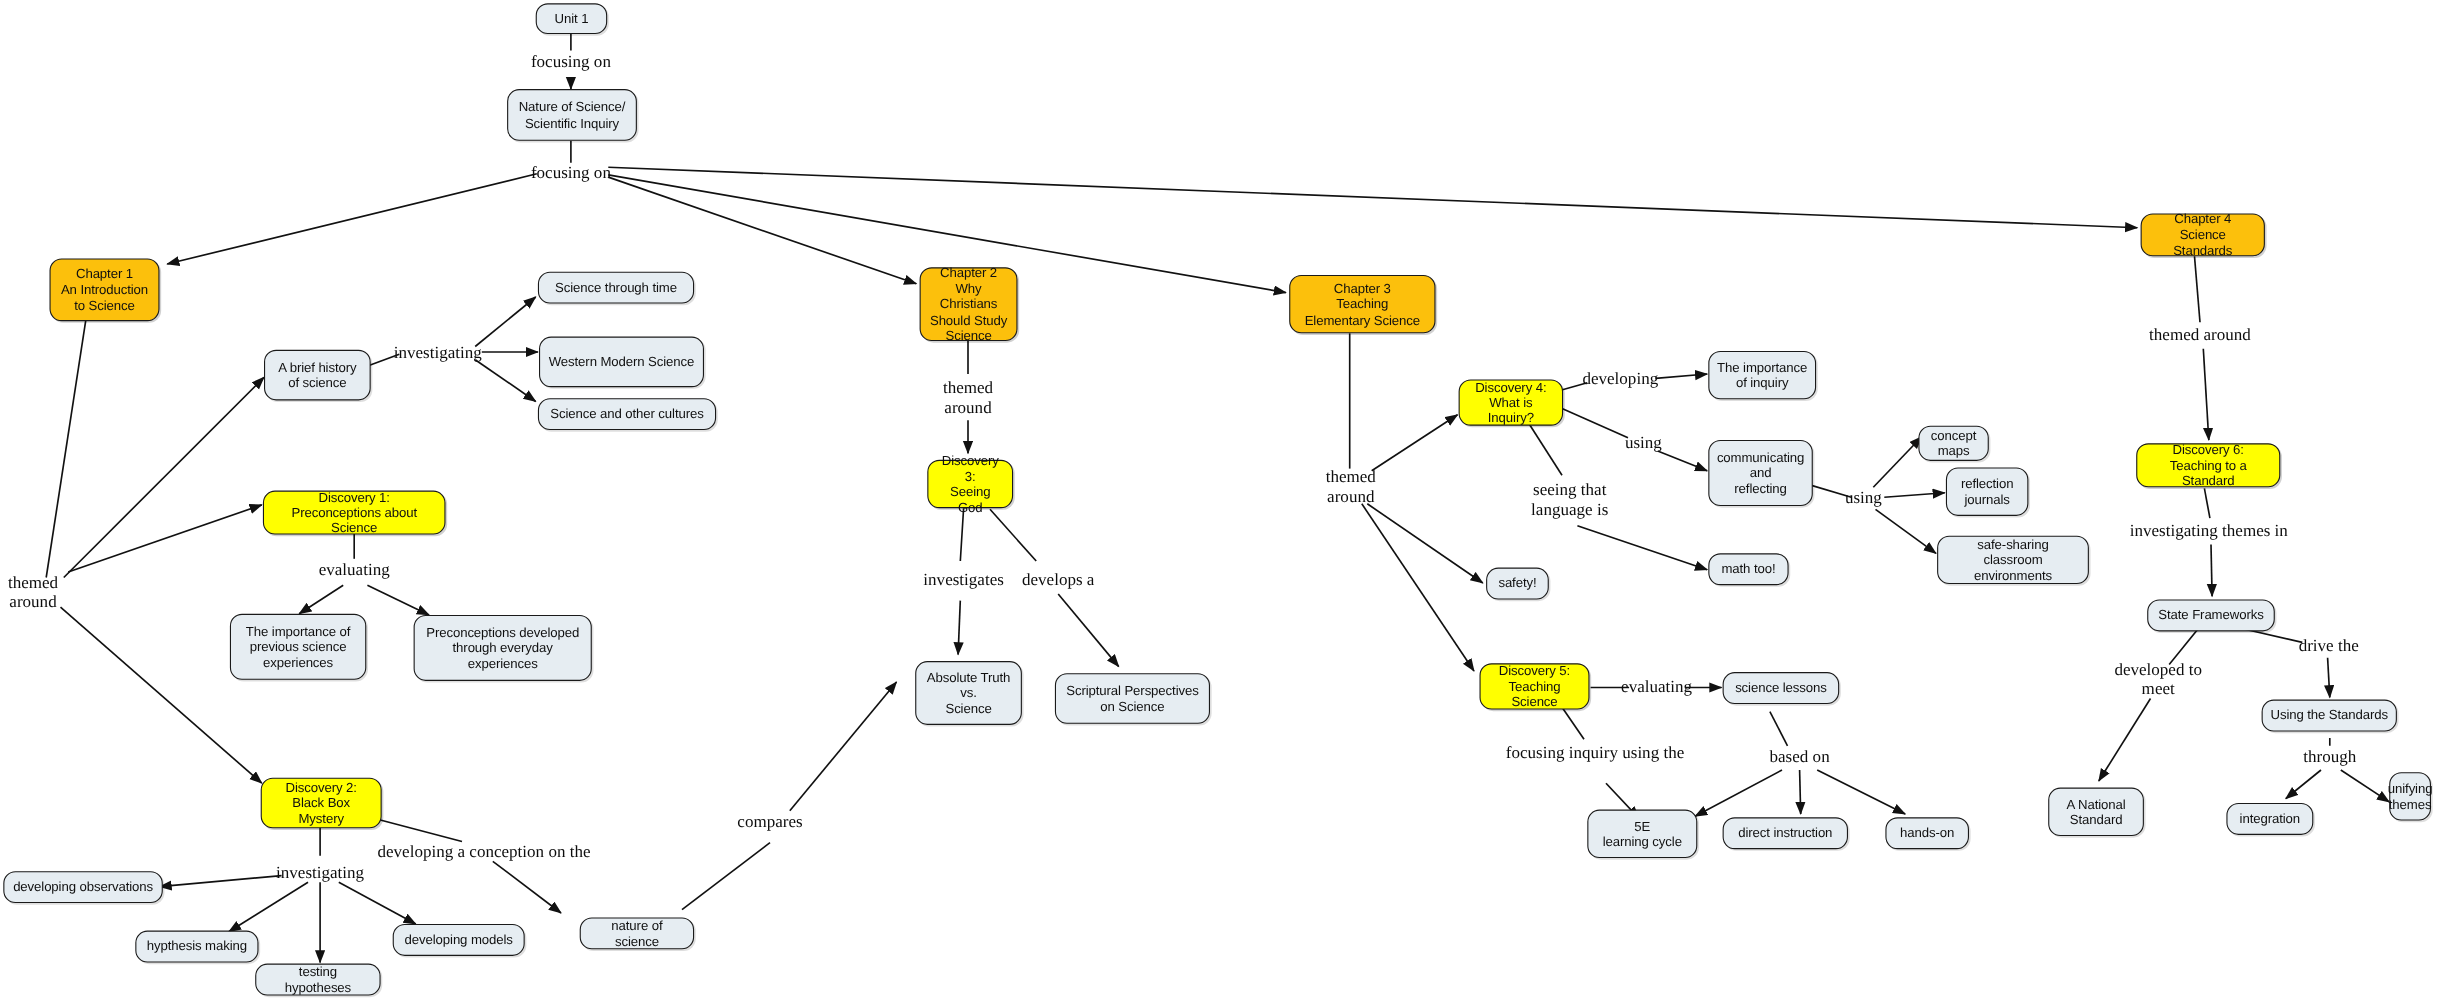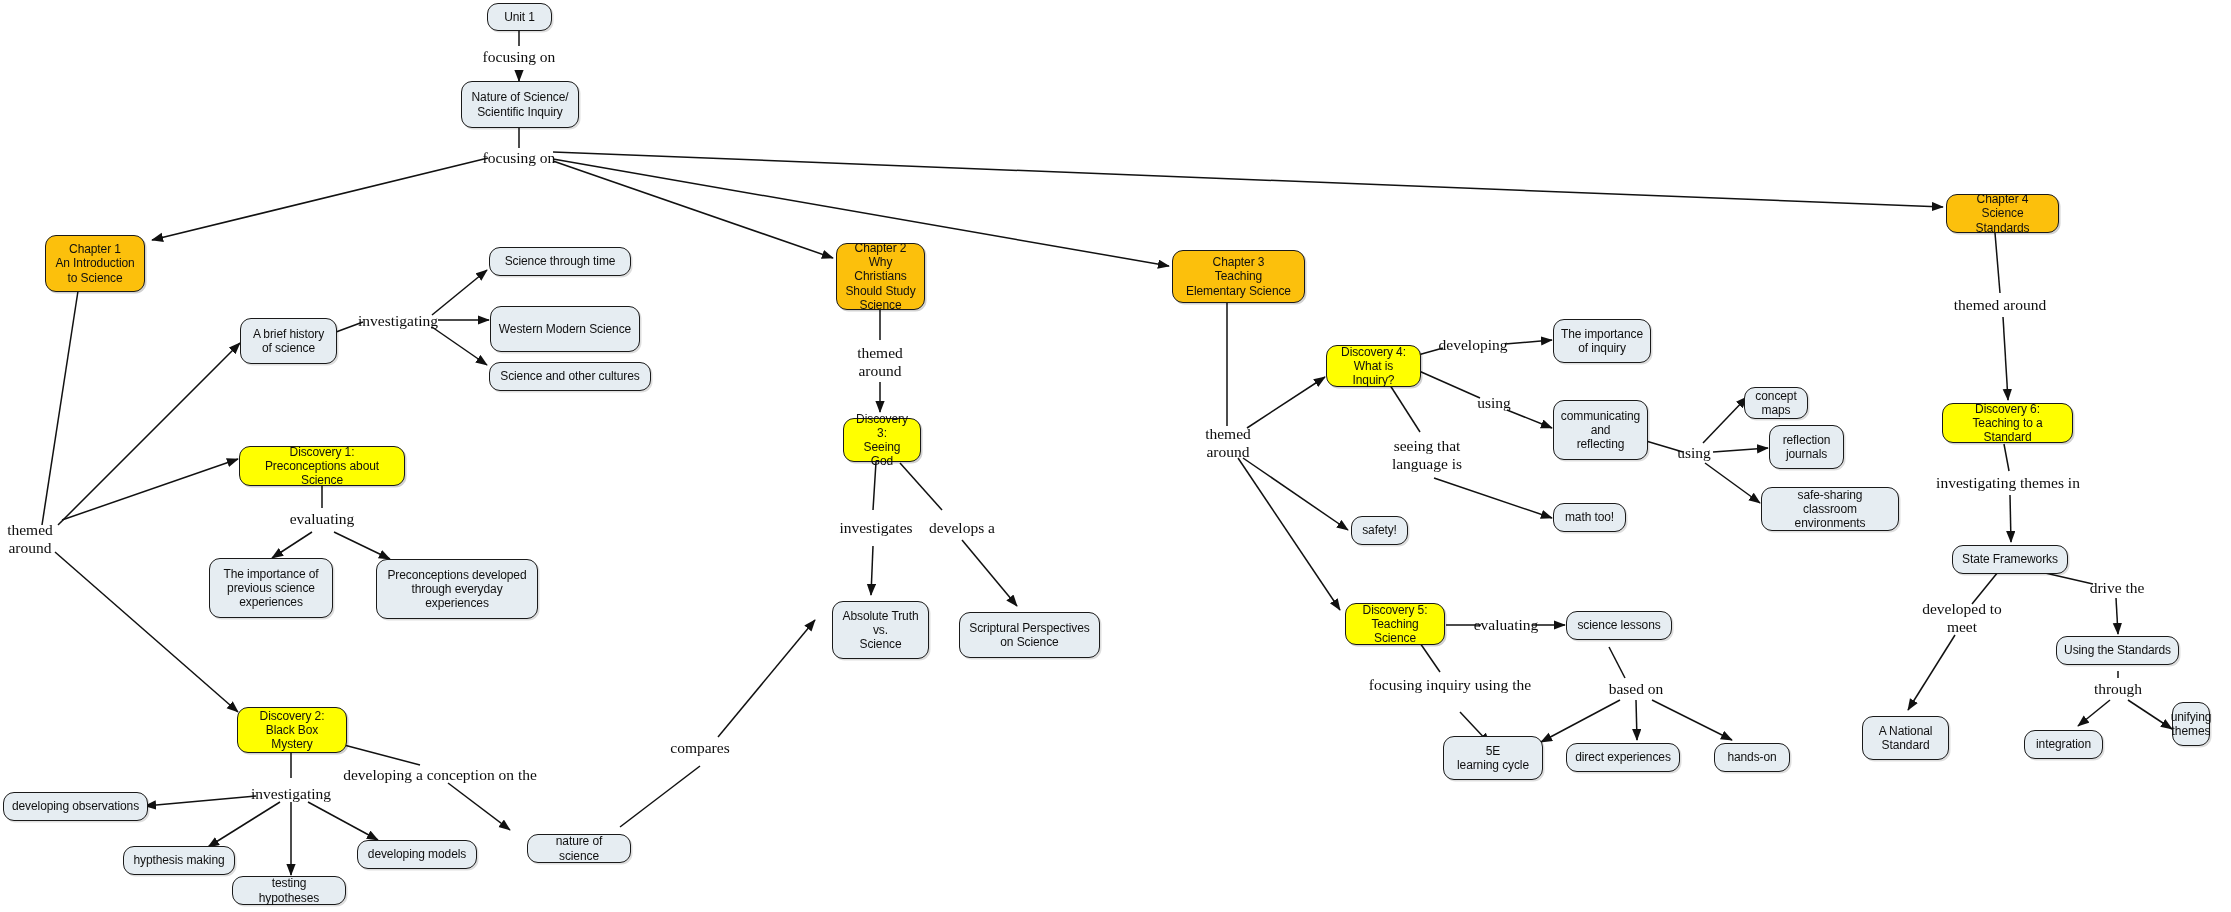--- a/index.html
+++ b/index.html
@@ -344,21 +344,21 @@
   <div class="node plain" style="left:1566px; top:611px; width:106px; height:29px;">
     <span>science lessons</span>
   </div>
 
   <div class="node plain" style="left:1443px; top:736px; width:100px; height:44px;">
     <span>5E
 learning cycle</span>
   </div>
 
   <div class="node plain" style="left:1566px; top:743px; width:114px; height:29px;">
-    <span>direct experiences</span>
+    <span>direct instruction</span>
   </div>
 
   <div class="node plain" style="left:1714px; top:743px; width:76px; height:29px;">
     <span>hands-on</span>
   </div>
 
   <div class="node chapter" style="left:1946px; top:194px; width:113px; height:39px;">
     <span>Chapter 4
 Science Standards</span>
   </div>

